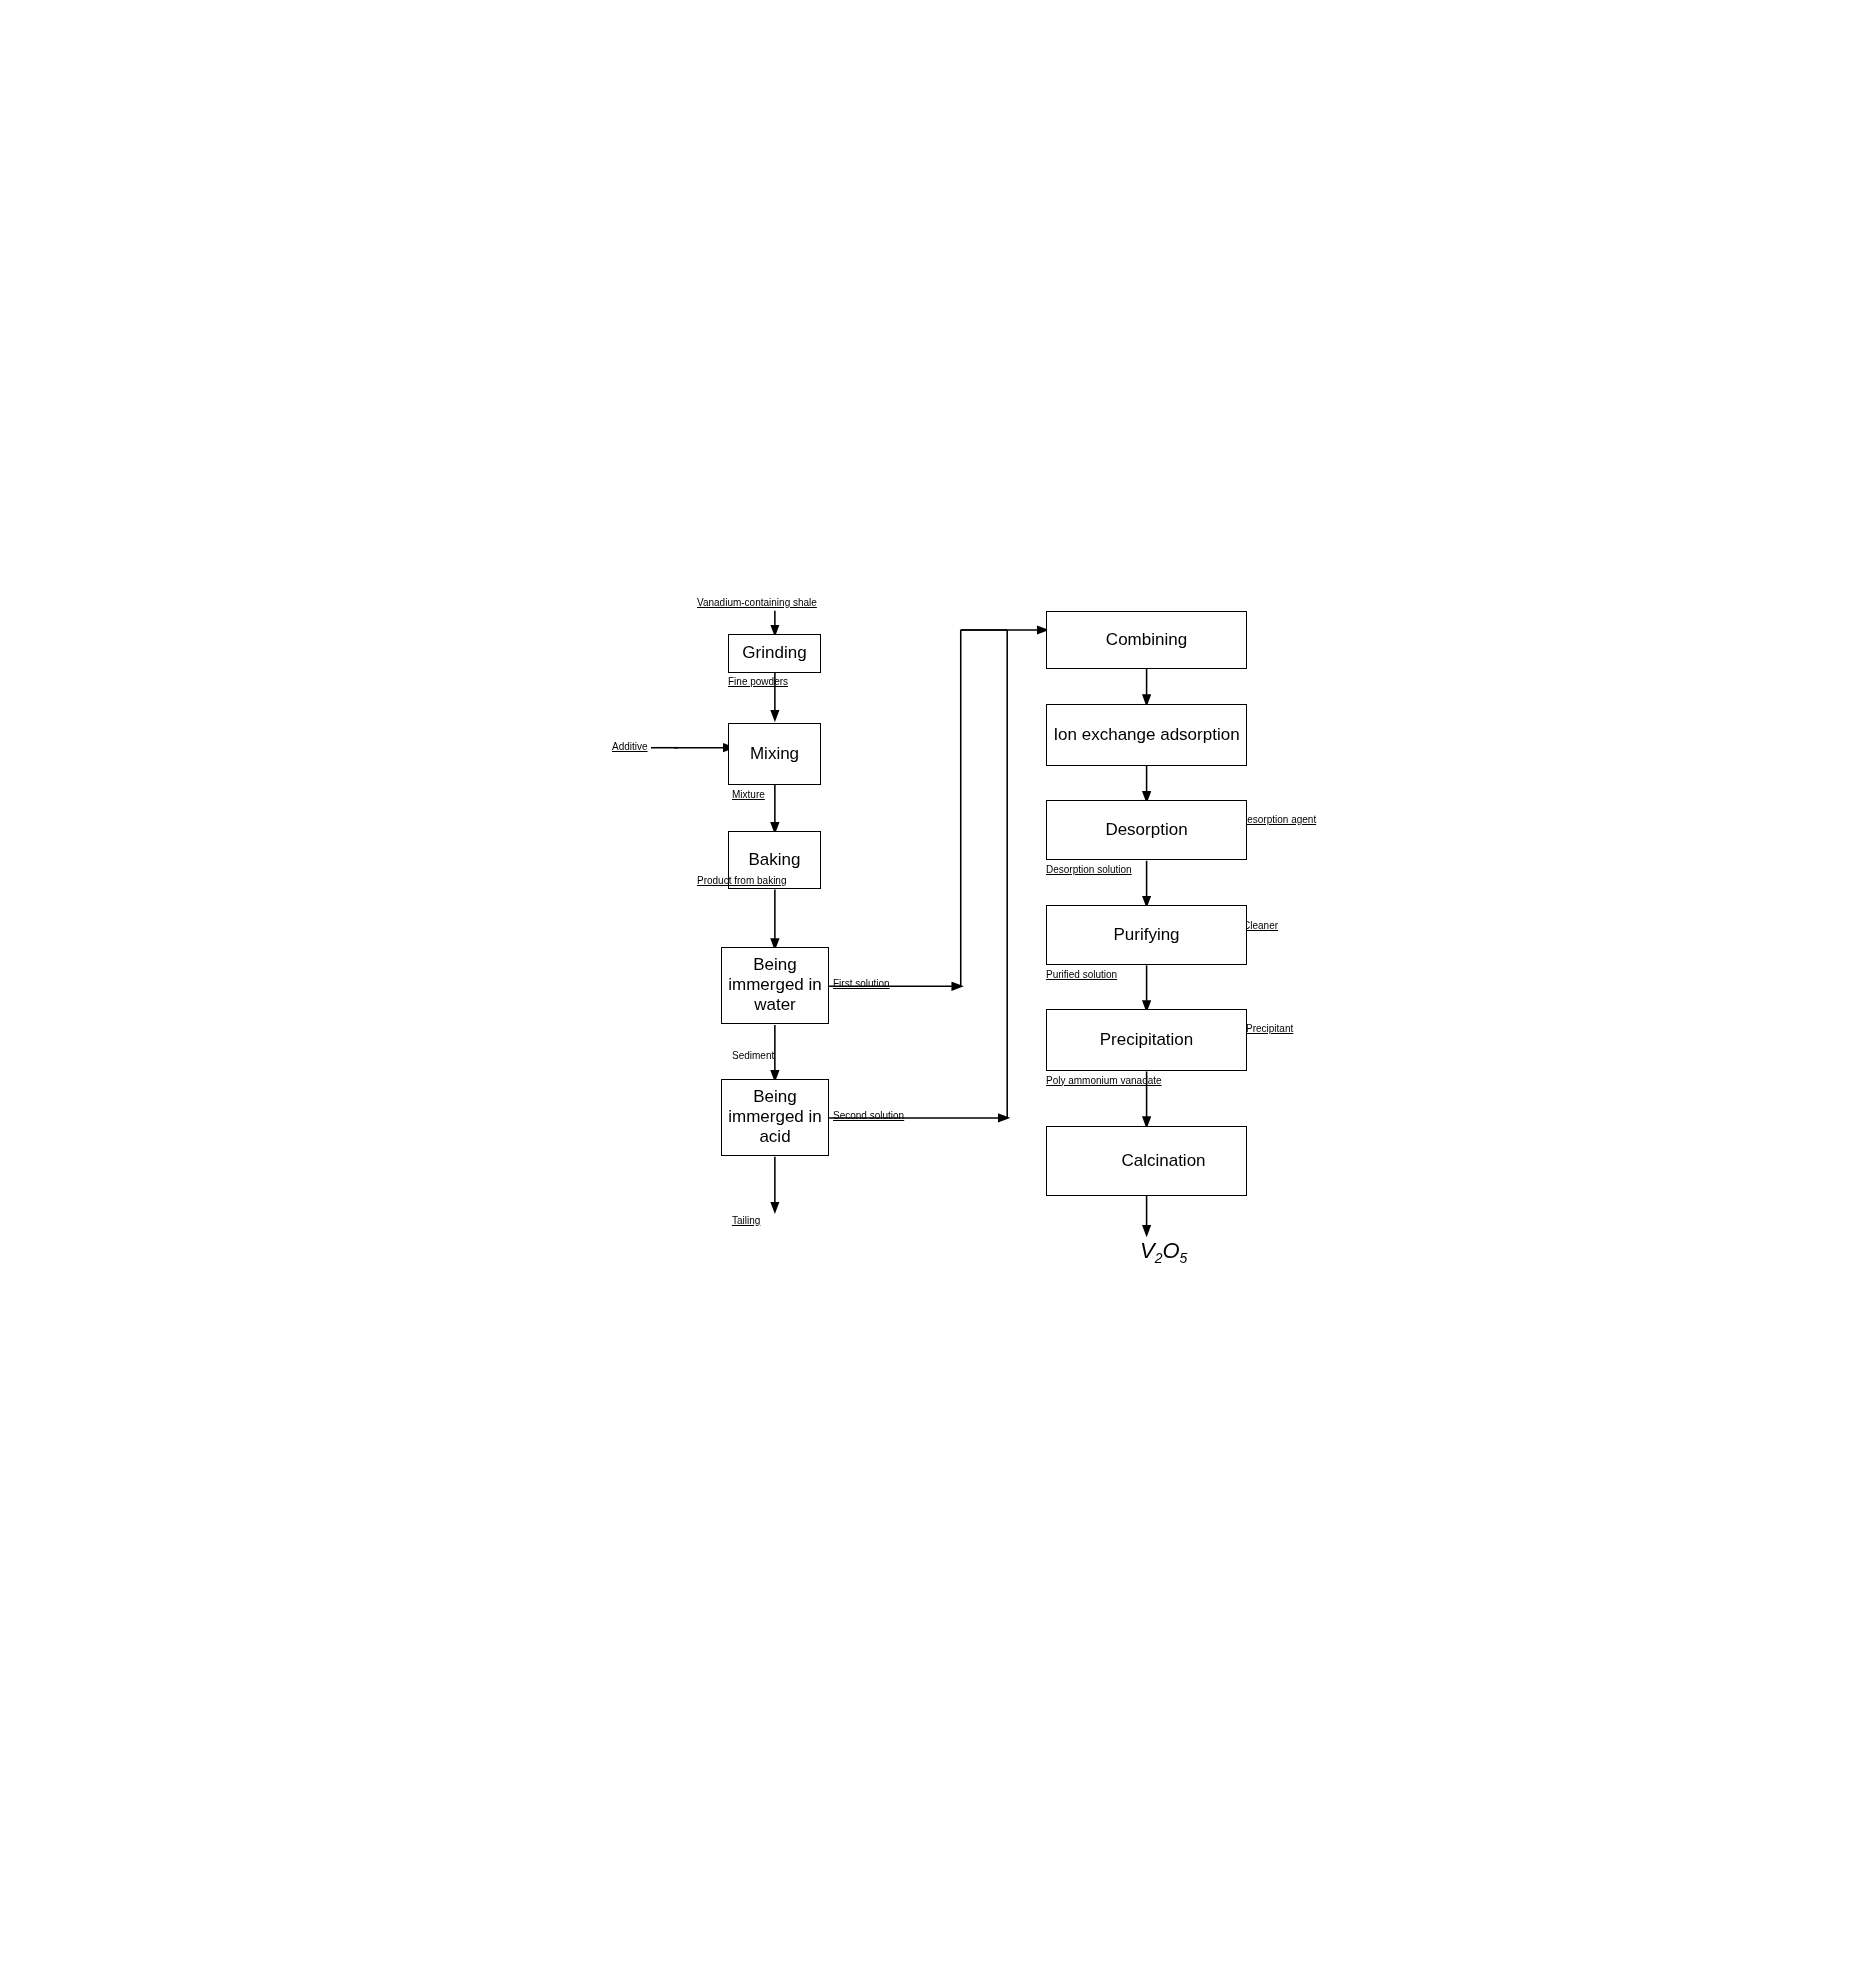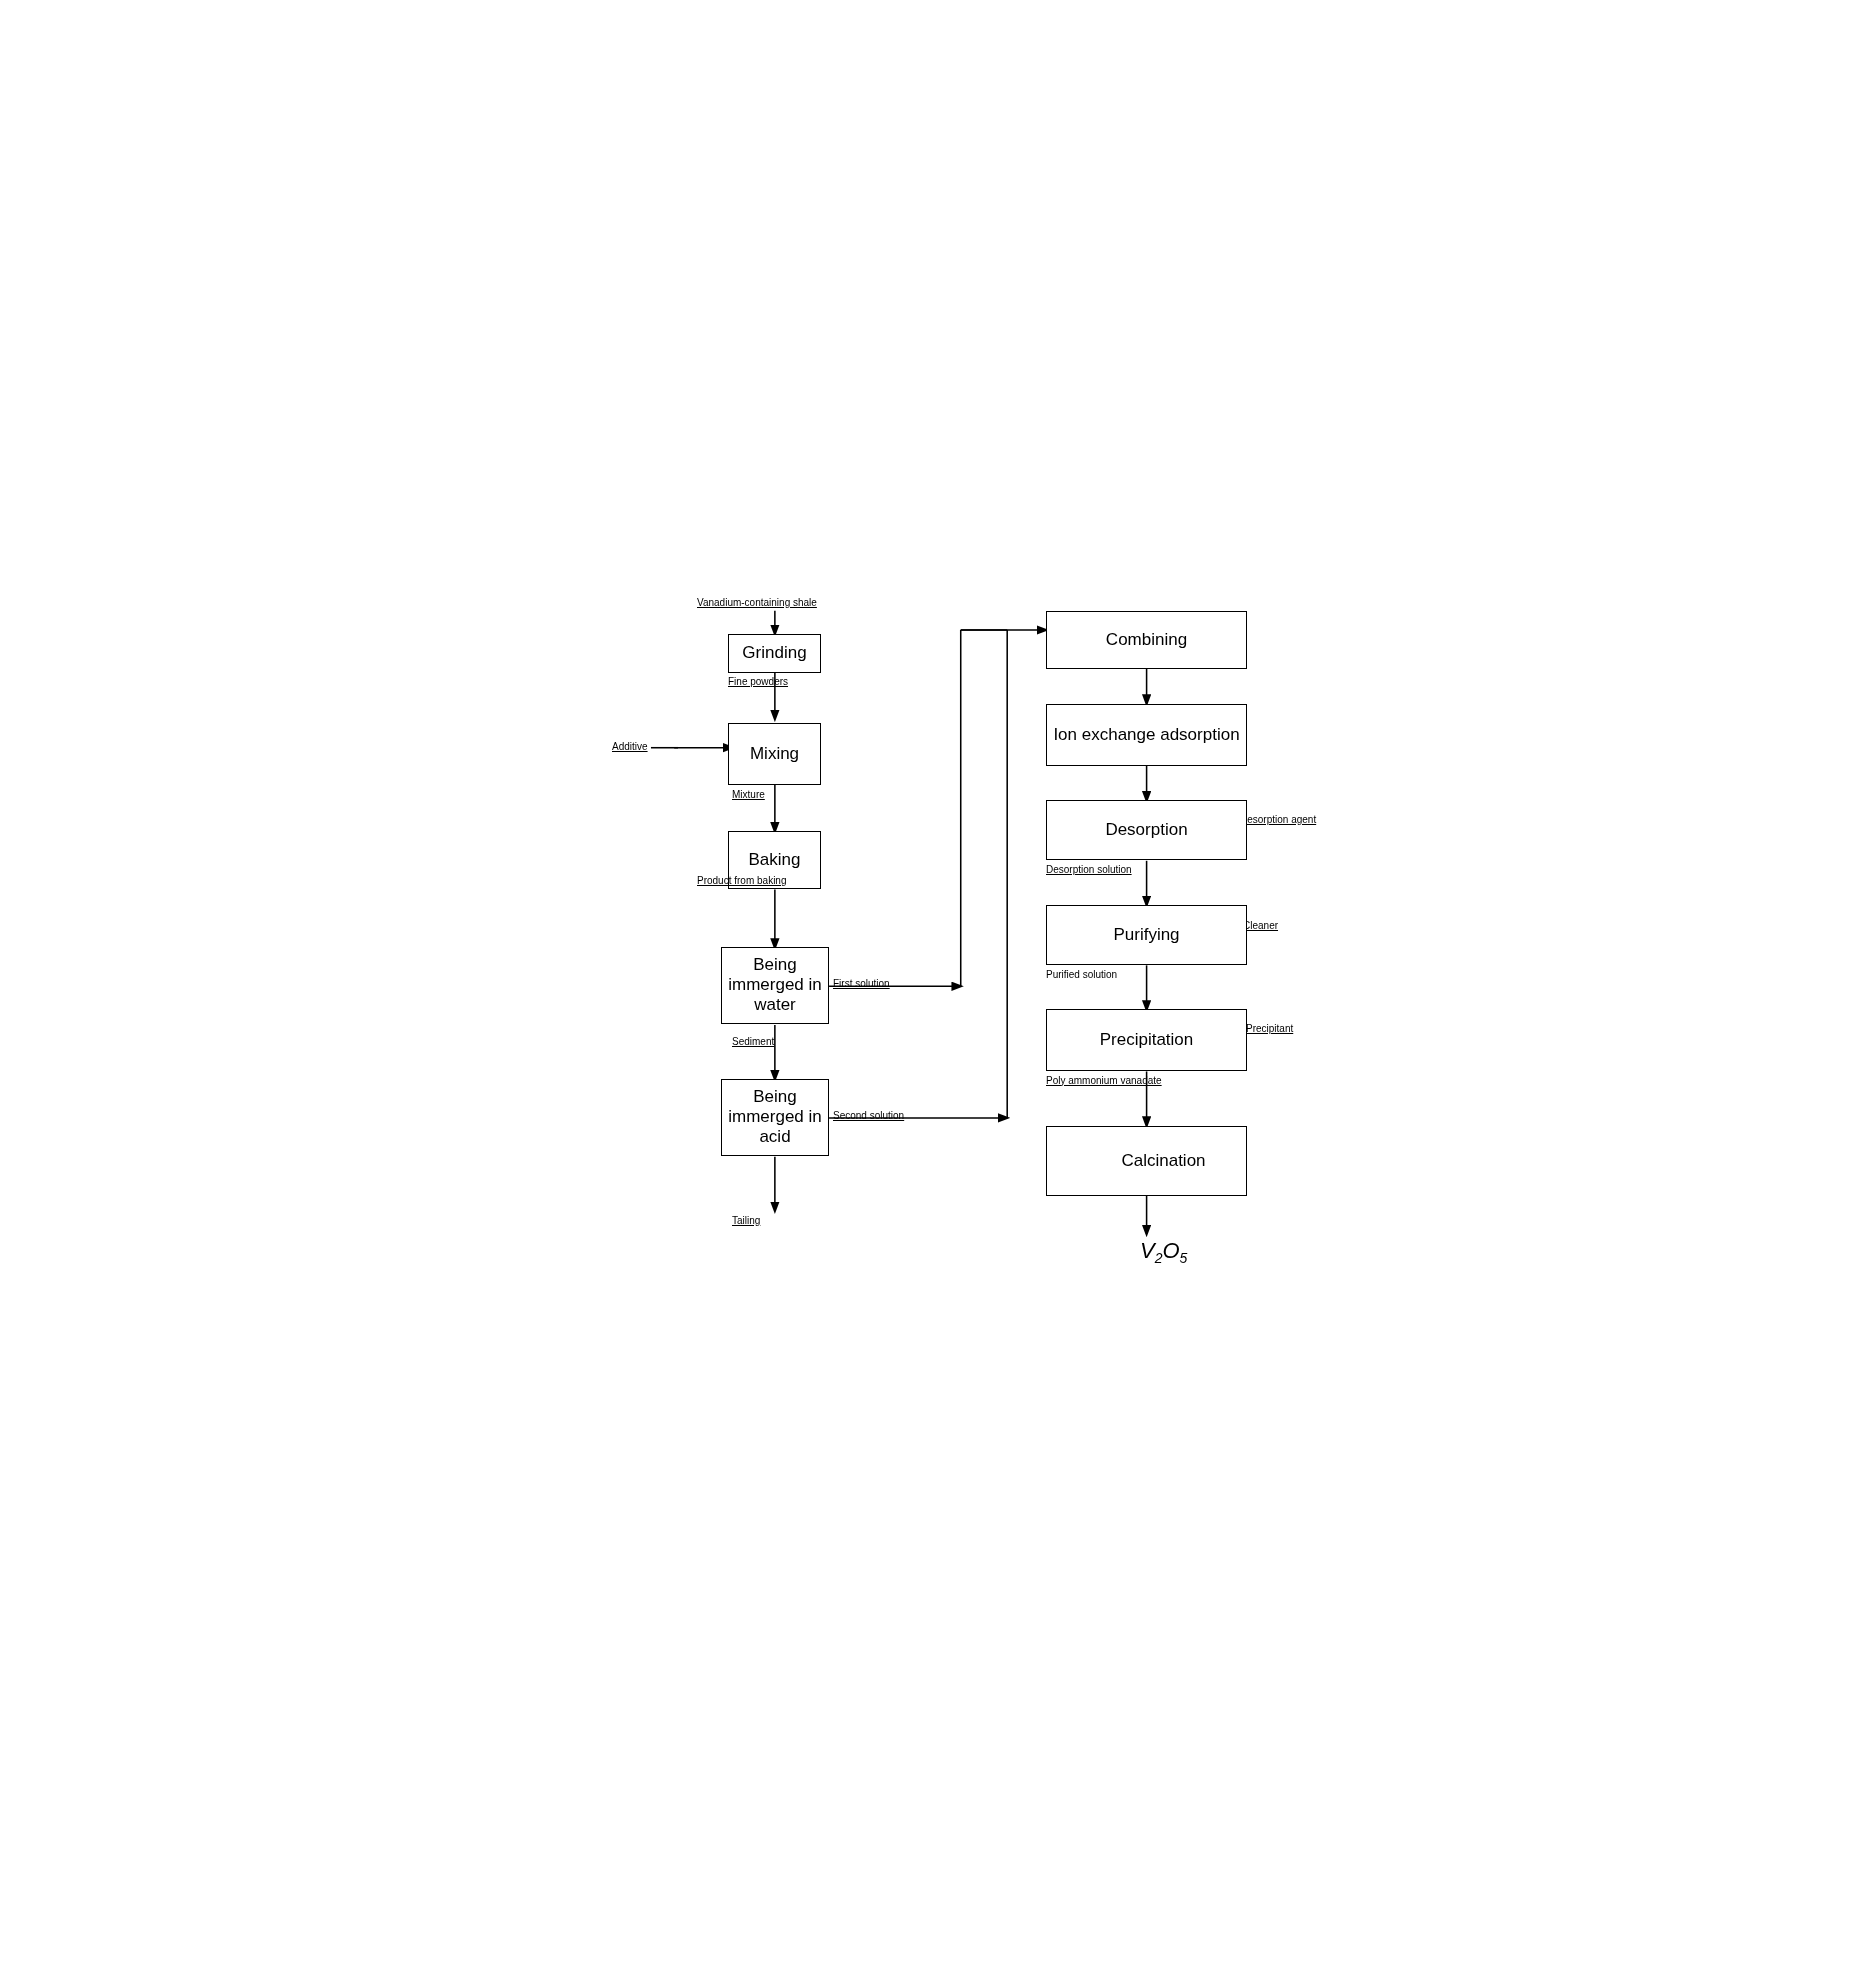--- a/index.html
+++ b/index.html
@@ -124,21 +124,21 @@
   <div class="label" style="left:143px; top:221px; text-decoration:underline;">Mixture</div>
 
   <div class="process-box" style="left:139px; top:263px; width:93px; height:58px;">Baking</div>
 
   <div class="label" style="left:108px; top:307px; text-decoration:underline;">Product from baking</div>
 
   <div class="process-box" style="left:132px; top:379px; width:108px; height:77px;">Being immerged in water</div>
 
   <div class="label" style="left:244px; top:410px; text-decoration:underline;">First solution</div>
 
-  <div class="label" style="left:143px; top:468px; text-decoration:underline;">Sediment</div>
+  <div class="label" style="left:143px; top:482px; ">Sediment</div>
 
   <div class="process-box" style="left:132px; top:511px; width:108px; height:77px;">Being immerged in acid</div>
 
   <div class="label" style="left:244px; top:542px; text-decoration:underline;">Second solution</div>
 
   <div class="label" style="left:143px; top:647px; text-decoration:underline;">Tailing</div>
 
   <div class="process-box" style="left:457px; top:43px; width:201px; height:58px;">Combining</div>
 
   <div class="process-box" style="left:457px; top:136px; width:201px; height:62px;">Ion exchange adsorption</div>
@@ -146,21 +146,21 @@
   <div class="label" style="left:651px; top:246px; text-decoration:underline;">Desorption agent</div>
 
   <div class="process-box" style="left:457px; top:232px; width:201px; height:60px;">Desorption</div>
 
   <div class="label" style="left:457px; top:296px; text-decoration:underline;">Desorption solution</div>
 
   <div class="label" style="left:654px; top:352px; text-decoration:underline;">Cleaner</div>
 
   <div class="process-box" style="left:457px; top:337px; width:201px; height:60px;">Purifying</div>
 
-  <div class="label" style="left:457px; top:401px; ">Purified solution</div>
+  <div class="label" style="left:457px; top:401px; text-decoration:underline;">Purified solution</div>
 
   <div class="label" style="left:657px; top:455px; text-decoration:underline;">Precipitant</div>
 
   <div class="process-box" style="left:457px; top:441px; width:201px; height:62px;">Precipitation</div>
 
   <div class="label" style="left:457px; top:507px; text-decoration:underline;">Poly ammonium vanadate</div>
 
   <div class="process-box" style="left:457px; top:558px; width:201px; height:70px;padding-left:34px;">Calcination</div>
 
   <div class="v2o5-label" style="left:519px; top:670px;">

